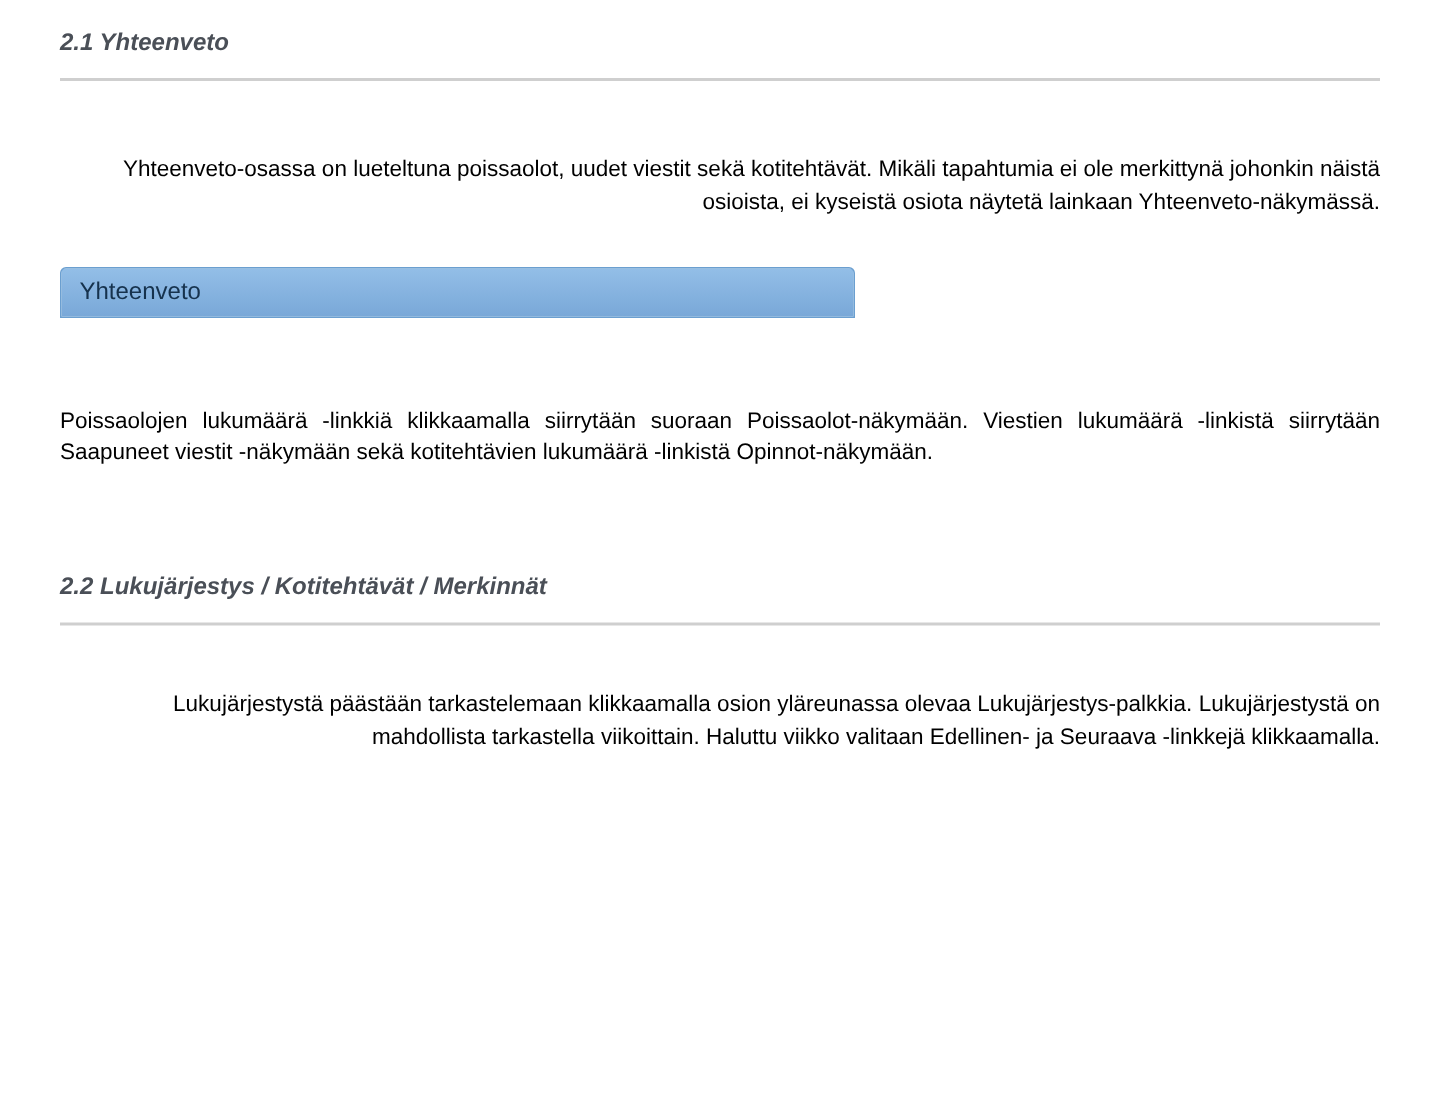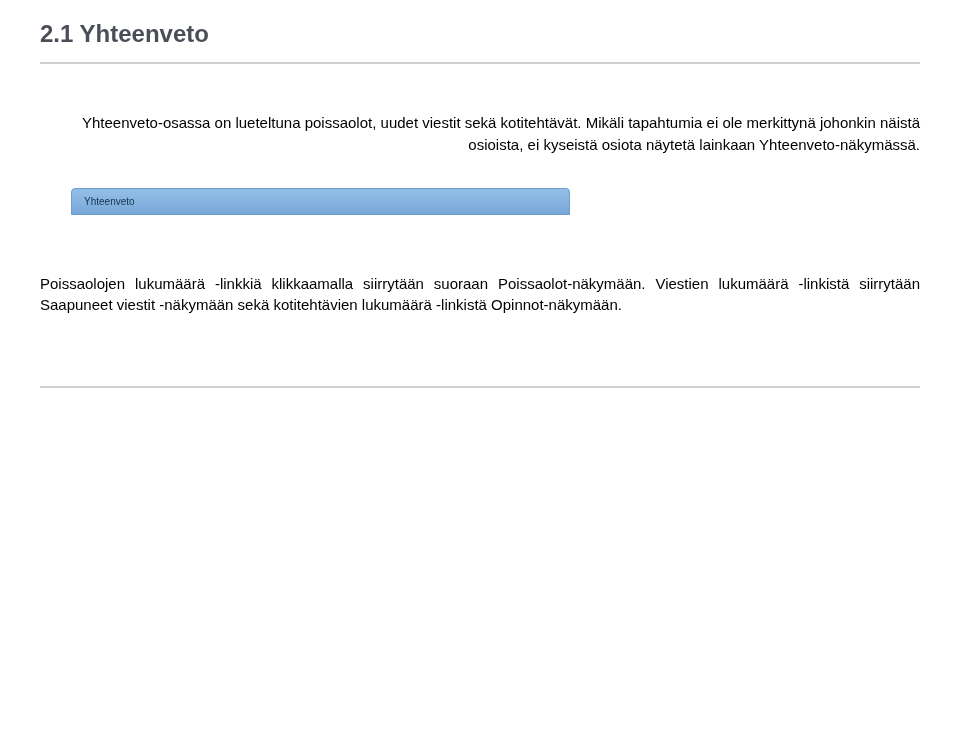--- a/index.html
+++ b/index.html
@@ -9,22 +9,23 @@
     background: #ffffff;
     color: #000000;
     width: 960px;
   }
   .page {
     padding: 20px 40px 40px 40px;
   }
   .heading {
     font-weight: bold;
     color: #4a4f57;
-    font-size: 24px;
+    font-size: 16px;
     margin: 0 0 14px 0;
+    font-style: italic;
   }
   .rule {
     border-top: 2px solid #cfcfcf;
     margin: 0 0 48px 0;
   }
   .rule-tight {
     border-top: 2px solid #cfcfcf;
     margin: 0 0 42px 0;
   }
   .paragraph {
@@ -42,24 +43,23 @@
   .screenshot-panel {
     width: 530px;
     margin: 0 0 46px 0;
   }
   .panel-header {
     background: #8db7e1;
     background: linear-gradient(#93bee7, #79a8d8);
     border: 1px solid #6b9fd0;
     border-radius: 4px 4px 0 0;
     color: #16324d;
-    font-size: 10px;
+    font-size: 16px;
     padding: 7px 12px;
     font-weight: normal;
-    margin-left: 31px;
   }
   .panel-body {
     padding: 10px 4px 2px 8px;
     font-size: 15px;
     color: #2e2e2e;
     line-height: 1.6;
   }
   .panel-body .link {
     color: #2a62a7;
   }
@@ -81,16 +81,18 @@
   <p class="paragraph">Yhteenveto-osassa on lueteltuna poissaolot, uudet viestit sekä kotitehtävät. Mikäli tapahtumia ei ole merkittynä johonkin näistä osioista, ei kyseistä osiota näytetä lainkaan Yhteenveto-näkymässä.</p>
 
   <div class="screenshot-panel">
     <div class="panel-header">Yhteenveto</div>
     <div class="panel-body">
     </div>
   </div>
 
   <p class="paragraph" style="text-align:justify; margin-bottom:70px;">Poissaolojen lukumäärä -linkkiä klikkaamalla siirrytään suoraan Poissaolot-näkymään. Viestien lukumäärä -linkistä siirrytään Saapuneet viestit -näkymään sekä kotitehtävien lukumäärä -linkistä Opinnot-näkymään.</p>
 
+  <h2 class="heading">2.2 Lukujärjestys / Kotitehtävät / Merkinnät</h2>
   <div class="rule-tight"></div>
 
+  <p class="paragraph paragraph-last">Lukujärjestystä päästään tarkastelemaan klikkaamalla osion yläreunassa olevaa Lukujärjestys-palkkia. Lukujärjestystä on mahdollista tarkastella viikoittain. Haluttu viikko valitaan Edellinen- ja Seuraava -linkkejä klikkaamalla.</p>
 
 </div>
 
 </body></html>

